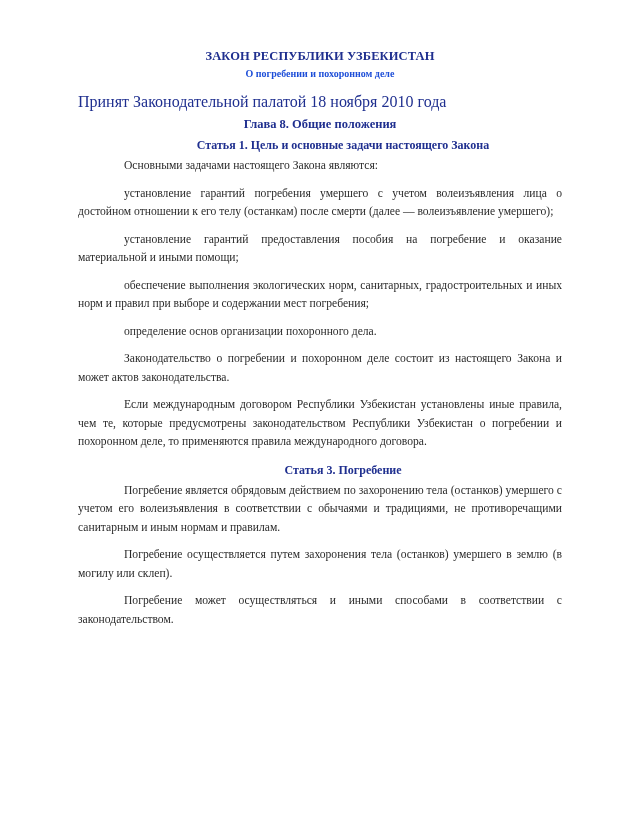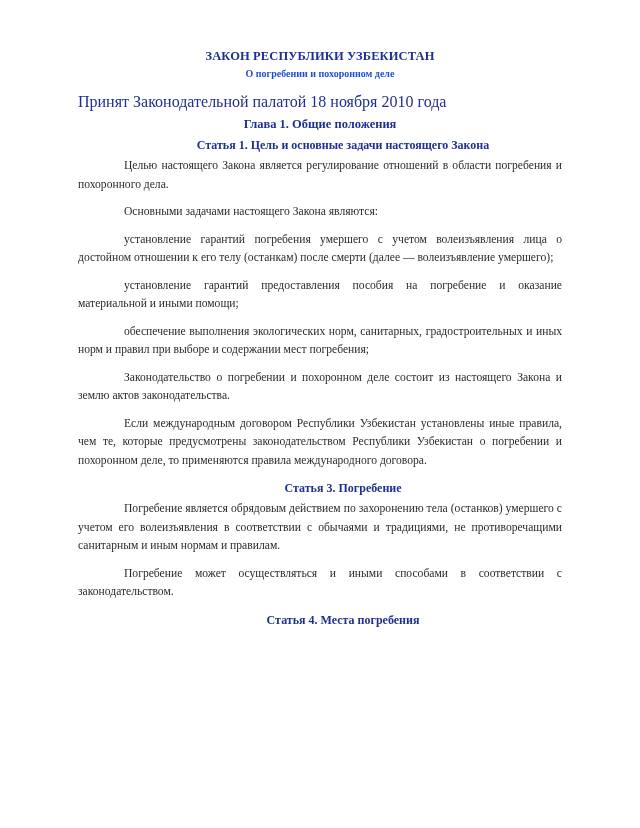--- a/index.html
+++ b/index.html
@@ -96,31 +96,31 @@
 
 <div class="page">
 
   <h1 class="doc-title">ЗАКОН РЕСПУБЛИКИ УЗБЕКИСТАН</h1>
 
   <h2 class="doc-subtitle">О погребении и похоронном деле</h2>
 
   <p class="adopt-line">Принят Законодательной палатой 18 ноября 2010 года</p>
 
 
-  <h3 class="chapter-heading">Глава 1. Общие положения</h3>
+  <h3 class="chapter-heading">Глава 8. Общие положения</h3>
 
   <h4 class="article-heading first">Статья 1. Цель и основные задачи настоящего Закона</h4>
-  <p class="para">Целью настоящего Закона является регулирование отношений в области погребения и похоронного дела.</p>
   <p class="para">Основными задачами настоящего Закона являются:</p>
   <p class="para">установление гарантий погребения умершего с учетом волеизъявления лица о достойном отношении к его телу (останкам) после смерти (далее — волеизъявление умершего);</p>
   <p class="para">установление гарантий предоставления пособия на погребение и оказание материальной и иными помощи;</p>
   <p class="para">обеспечение выполнения экологических норм, санитарных, градостроительных и иных норм и правил при выборе и содержании мест погребения;</p>
+  <p class="para">определение основ организации похоронного дела.</p>
 
-  <p class="para">Законодательство о погребении и похоронном деле состоит из настоящего Закона и землю актов законодательства.</p>
+  <p class="para">Законодательство о погребении и похоронном деле состоит из настоящего Закона и может актов законодательства.</p>
   <p class="para">Если международным договором Республики Узбекистан установлены иные правила, чем те, которые предусмотрены законодательством Республики Узбекистан о погребении и похоронном деле, то применяются правила международного договора.</p>
 
   <h4 class="article-heading">Статья 3. Погребение</h4>
   <p class="para">Погребение является обрядовым действием по захоронению тела (останков) умершего с учетом его волеизъявления в соответствии с обычаями и традициями, не противоречащими санитарным и иным нормам и правилам.</p>
+  <p class="para">Погребение осуществляется путем захоронения тела (останков) умершего в землю (в могилу или склеп).</p>
   <p class="para">Погребение может осуществляться и иными способами в соответствии с законодательством.</p>
 
-  <h4 class="article-heading">Статья 4. Места погребения</h4>
 
 </div>
 
 </body></html>

